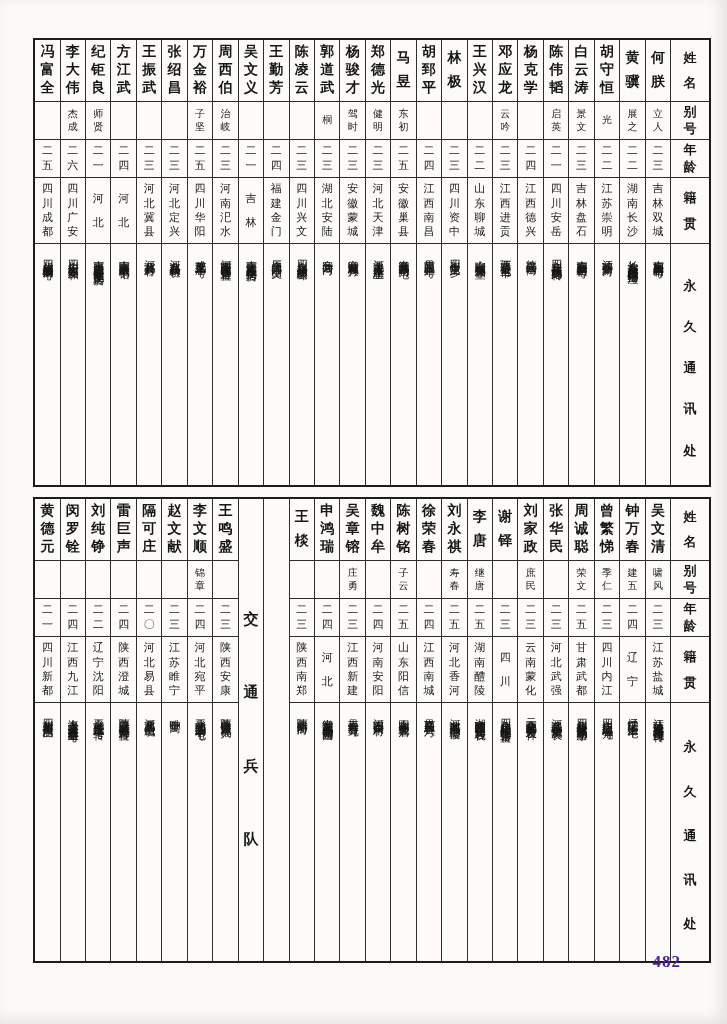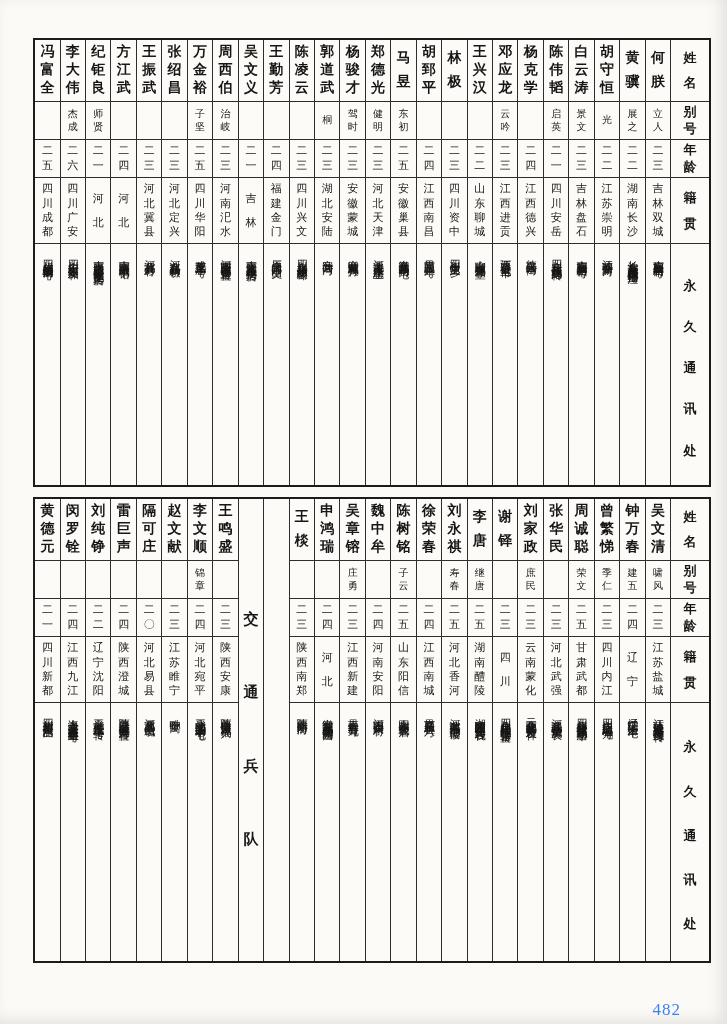--- a/index.html
+++ b/index.html
@@ -38,23 +38,24 @@
   .alias-stack{justify-content:center;height:100%;font-size:10px;gap:2px;}
   .age-stack{justify-content:center;height:100%;font-size:11px;gap:3px;}
   .native-stack{justify-content:space-evenly;height:92%;font-size:11px;}
   .vtext{
     writing-mode:vertical-rl;text-orientation:upright;
     font-size:11px;line-height:1;letter-spacing:1px;
   }
   .section-col{justify-content:center;align-items:center;}
   .section-stack{justify-content:space-evenly;height:76%;font-size:15px;font-weight:bold;}
   .page-number{
-    position:absolute;top:1000px;right:46px;
-    font-size:17px;letter-spacing:1px;color:#3b82f6;
+    position:absolute;top:952px;right:46px;
+    font-size:17px;letter-spacing:1px;color:#4c1d95;
     font-family:"Liberation Serif","DejaVu Serif",serif;
+    font-weight:bold;
   }
 </style>
 </head>
 <body>
 
 <div class="dir-table" id="t-top">
     <div class="col header-col">
       <div class="cell c-name hb">
         <div class="stack h-stack">
           <span>姓</span>

